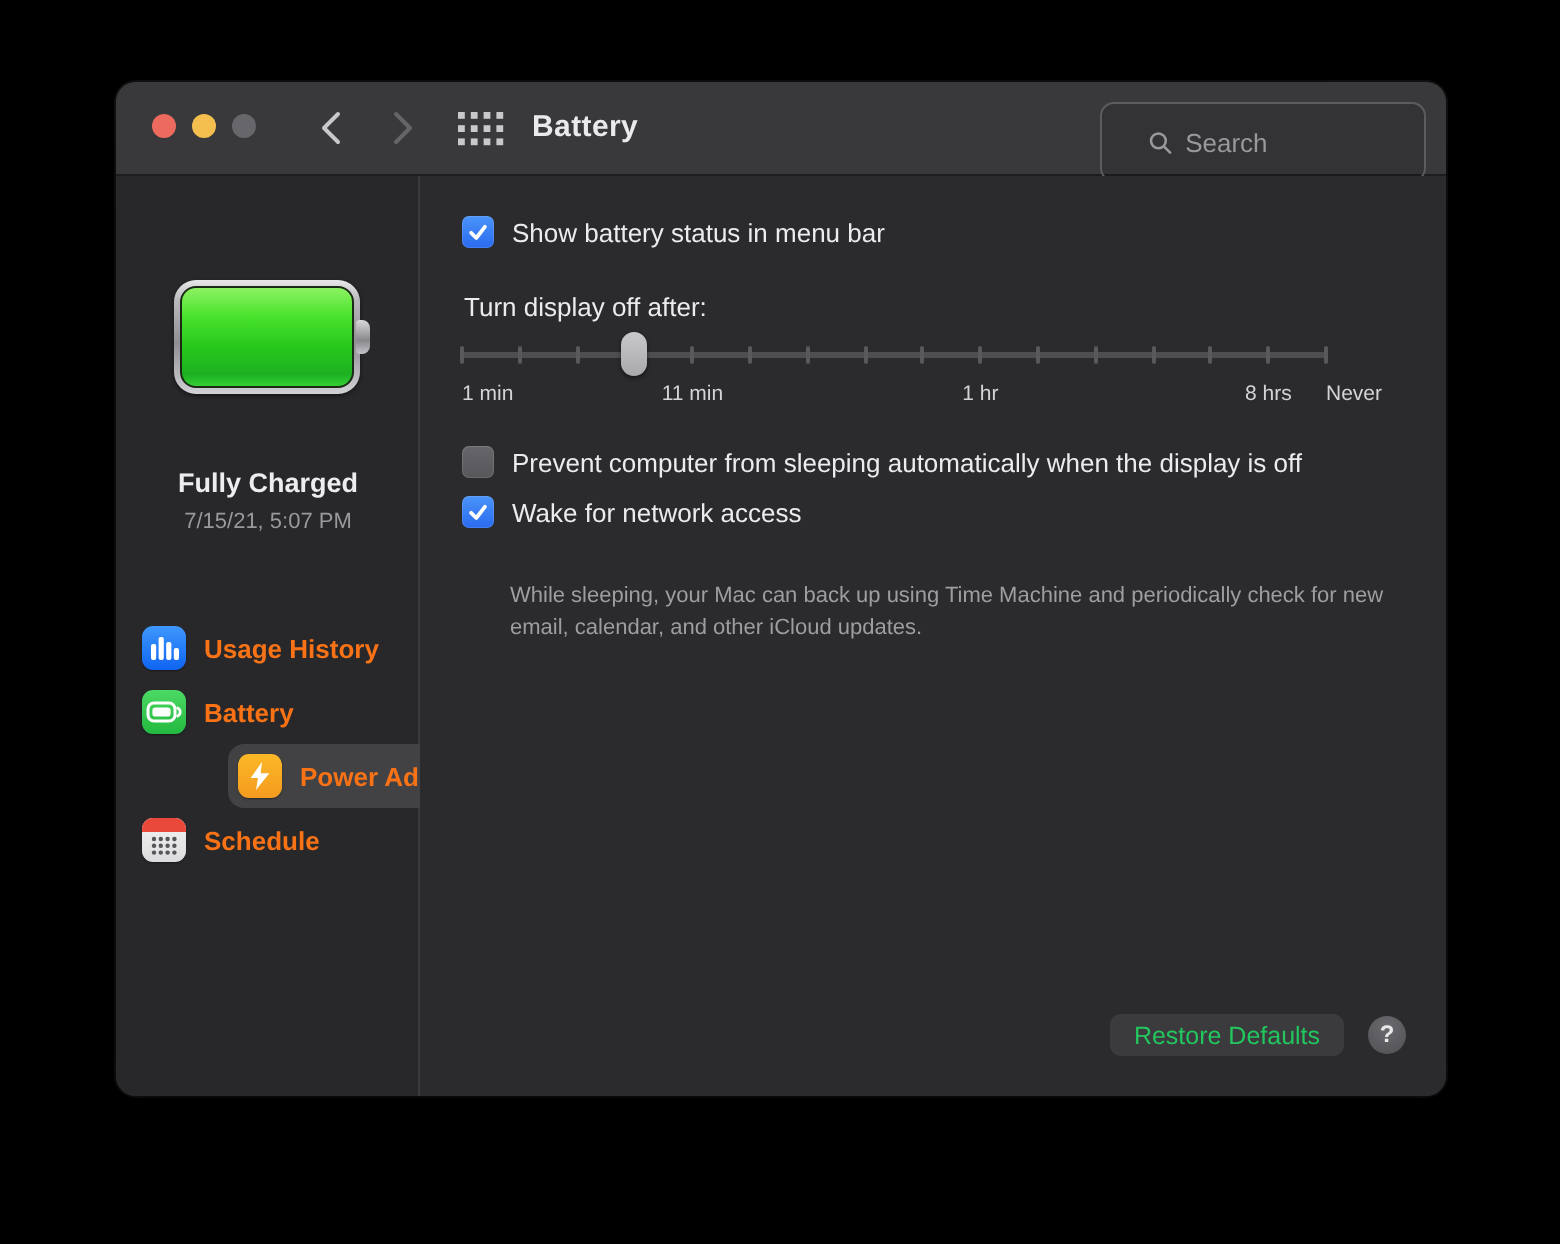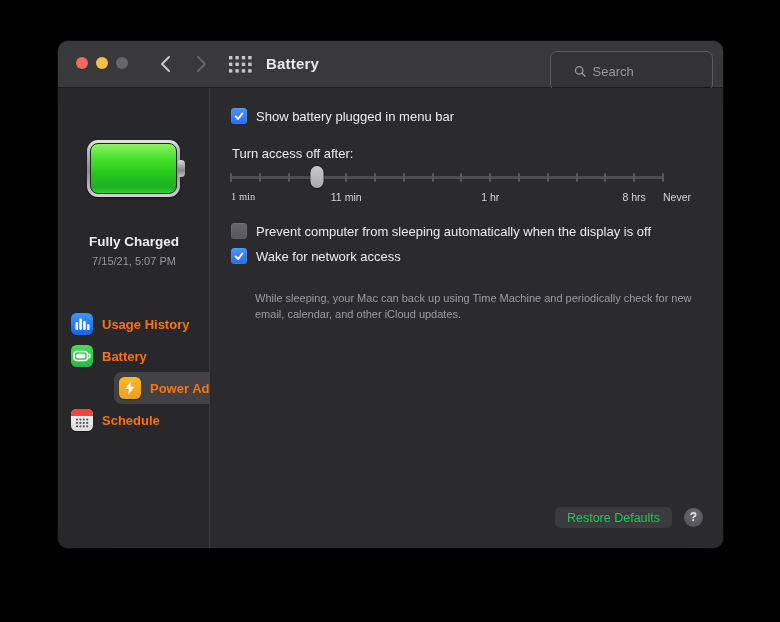--- a/index.html
+++ b/index.html
@@ -223,24 +223,24 @@
     </div>
 
     <div class="main">
 
       <div class="cb-row" style="left:21px; top:20px">
         <span class="checkbox checked">
           <svg width="12" height="12" viewBox="0 0 14 14">
             <path d="M3 7.5 L6 10.5 L11 4" fill="none" stroke="#fff" stroke-width="2.2" stroke-linecap="round" stroke-linejoin="round"></path>
             </svg>
         </span>
-        <span class="cb-label">Show battery plugged in menu bar</span>
-      </div>
-
-      <div class="slider-label">Turn access off after:</div>
+        <span class="cb-label">Show battery status in menu bar</span>
+      </div>
+
+      <div class="slider-label">Turn display off after:</div>
 
       <div class="slider">
         <div class="track"></div>
         <div id="slider-ticks">
             <span class="tick" style="left: 0%;"></span>
             <span class="tick" style="left: 6.66667%;"></span>
             <span class="tick" style="left: 13.3333%;"></span>
             <span class="tick" style="left: 20%;"></span>
             <span class="tick" style="left: 26.6667%;"></span>
             <span class="tick" style="left: 33.3333%;"></span>
@@ -251,21 +251,21 @@
             <span class="tick" style="left: 66.6667%;"></span>
             <span class="tick" style="left: 73.3333%;"></span>
             <span class="tick" style="left: 80%;"></span>
             <span class="tick" style="left: 86.6667%;"></span>
             <span class="tick" style="left: 93.3333%;"></span>
             <span class="tick" style="left: 100%;"></span>
           </div>
         <div class="knob" id="slider-knob" style="left: 20%;"></div>
       </div>
       <div class="tick-labels" id="tick-labels">
-          <span class="align-start" style="left: 0%; font-family: Liberation Serif, serif;">1 min</span>
+          <span class="align-start" style="left: 0%;">1 min</span>
           <span style="left: 26.6667%;">11 min</span>
           <span style="left: 60%;">1 hr</span>
           <span style="left: 93.3333%;">8 hrs</span>
           <span class="align-start" style="left: 100%;">Never</span>
         </div>
 
       <div class="cb-row" style="left:21px; top:135px">
         <span class="checkbox">
           
         </span>

